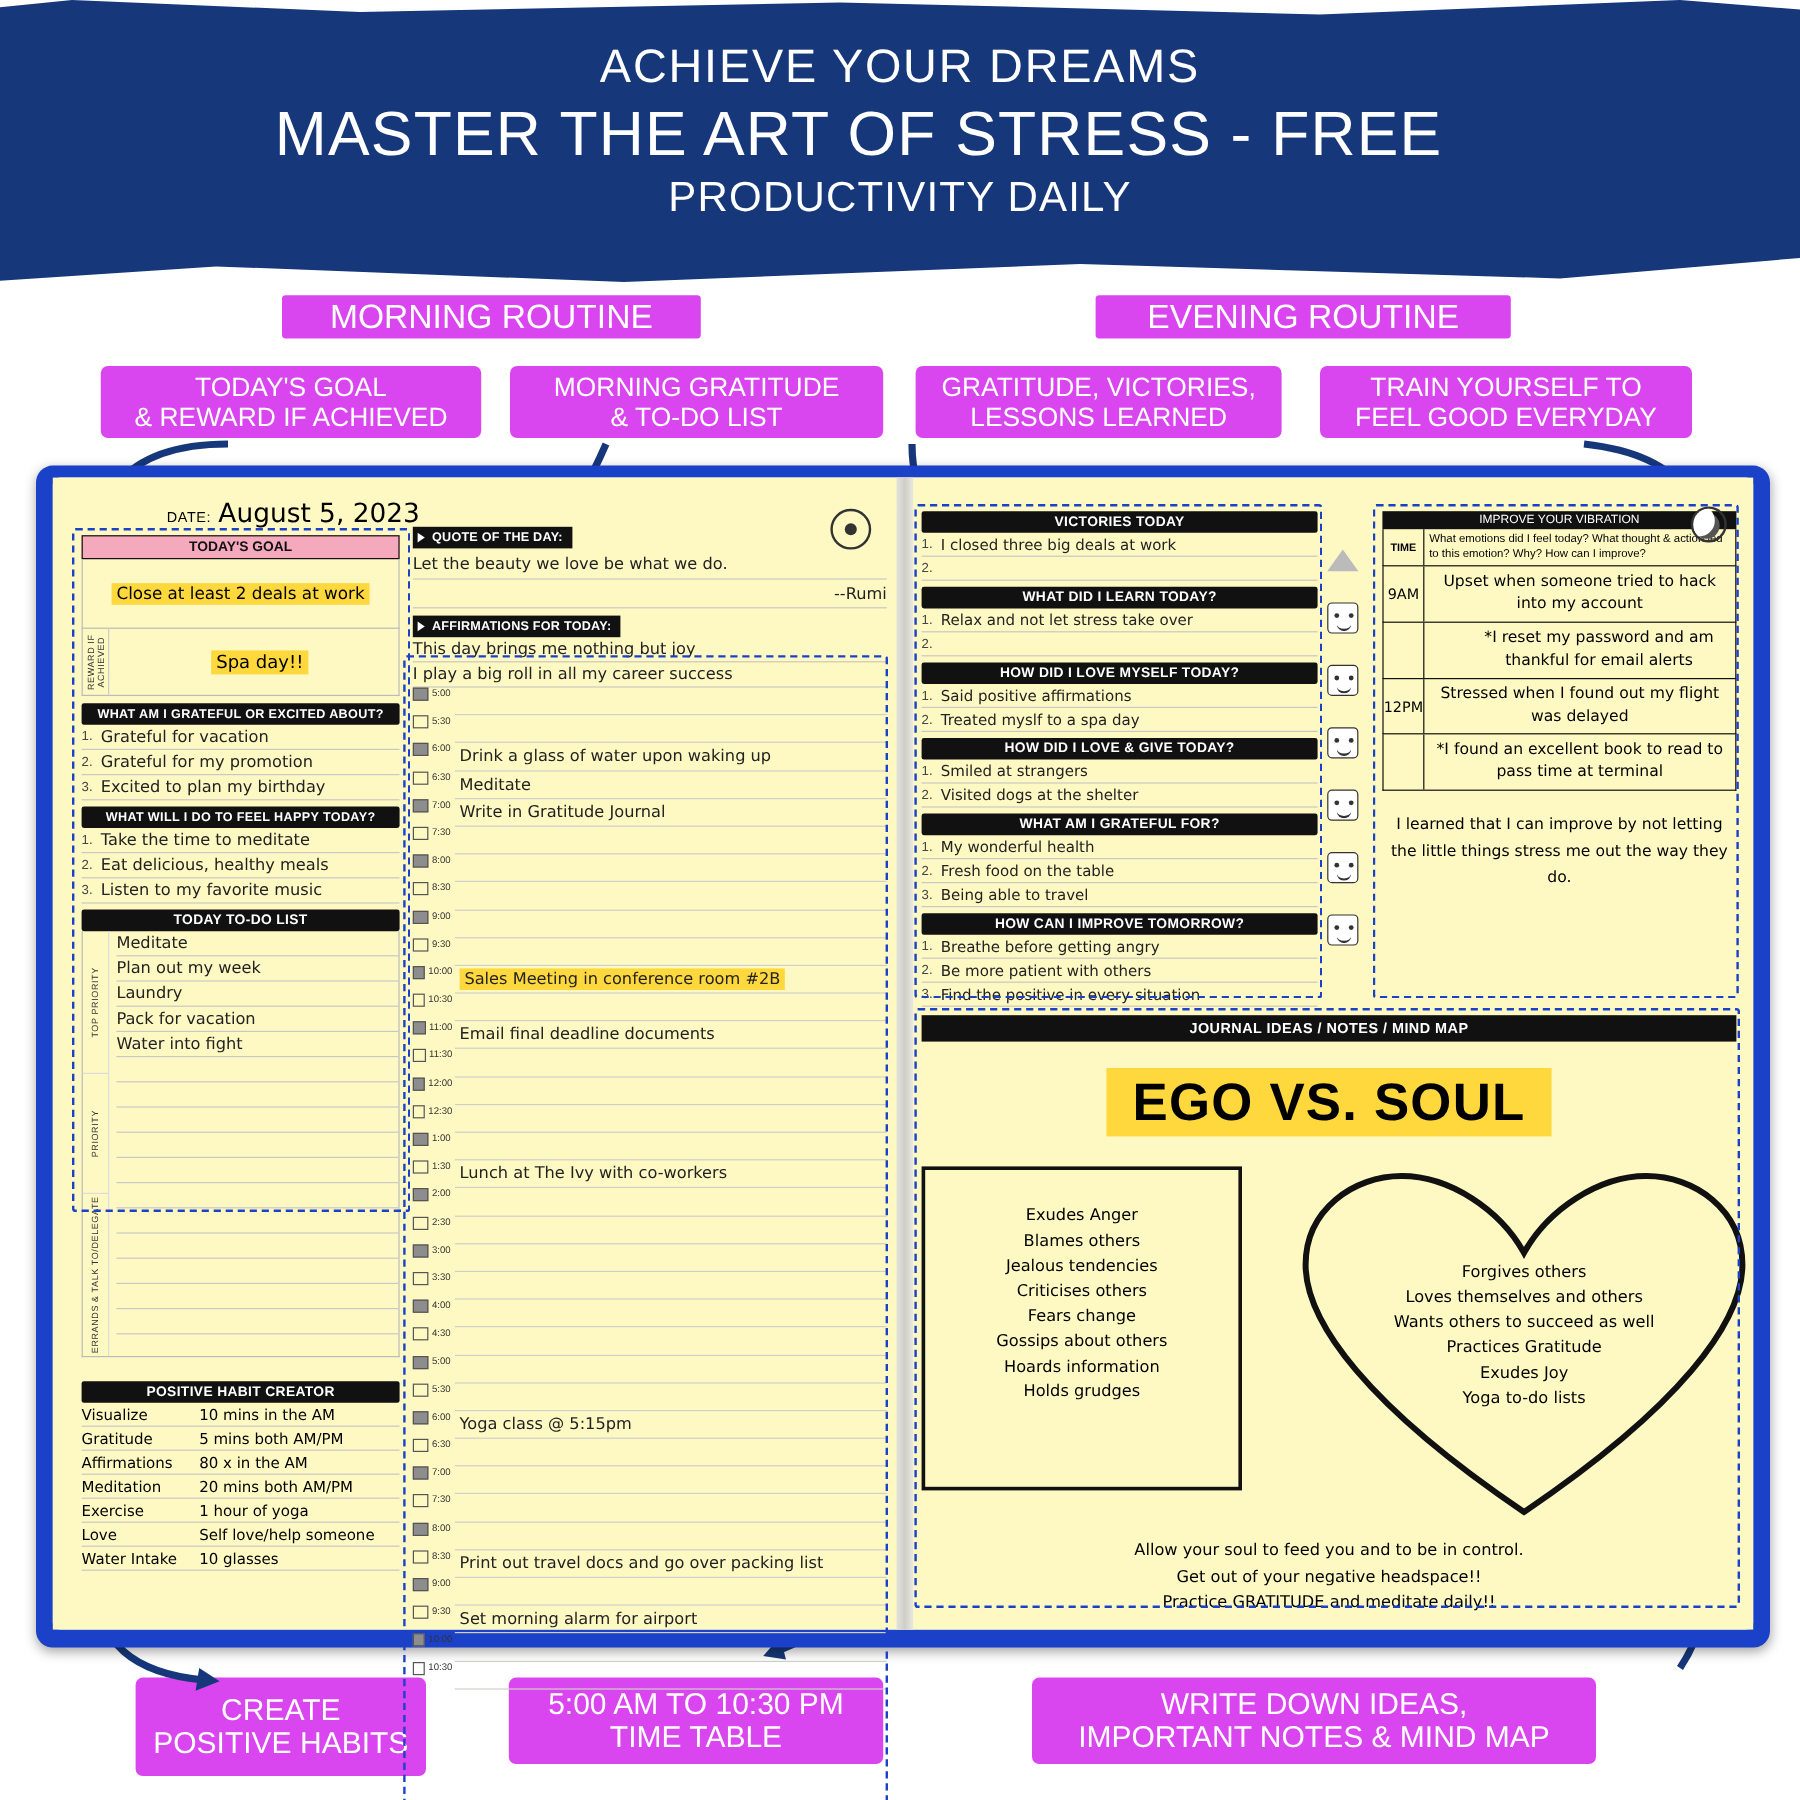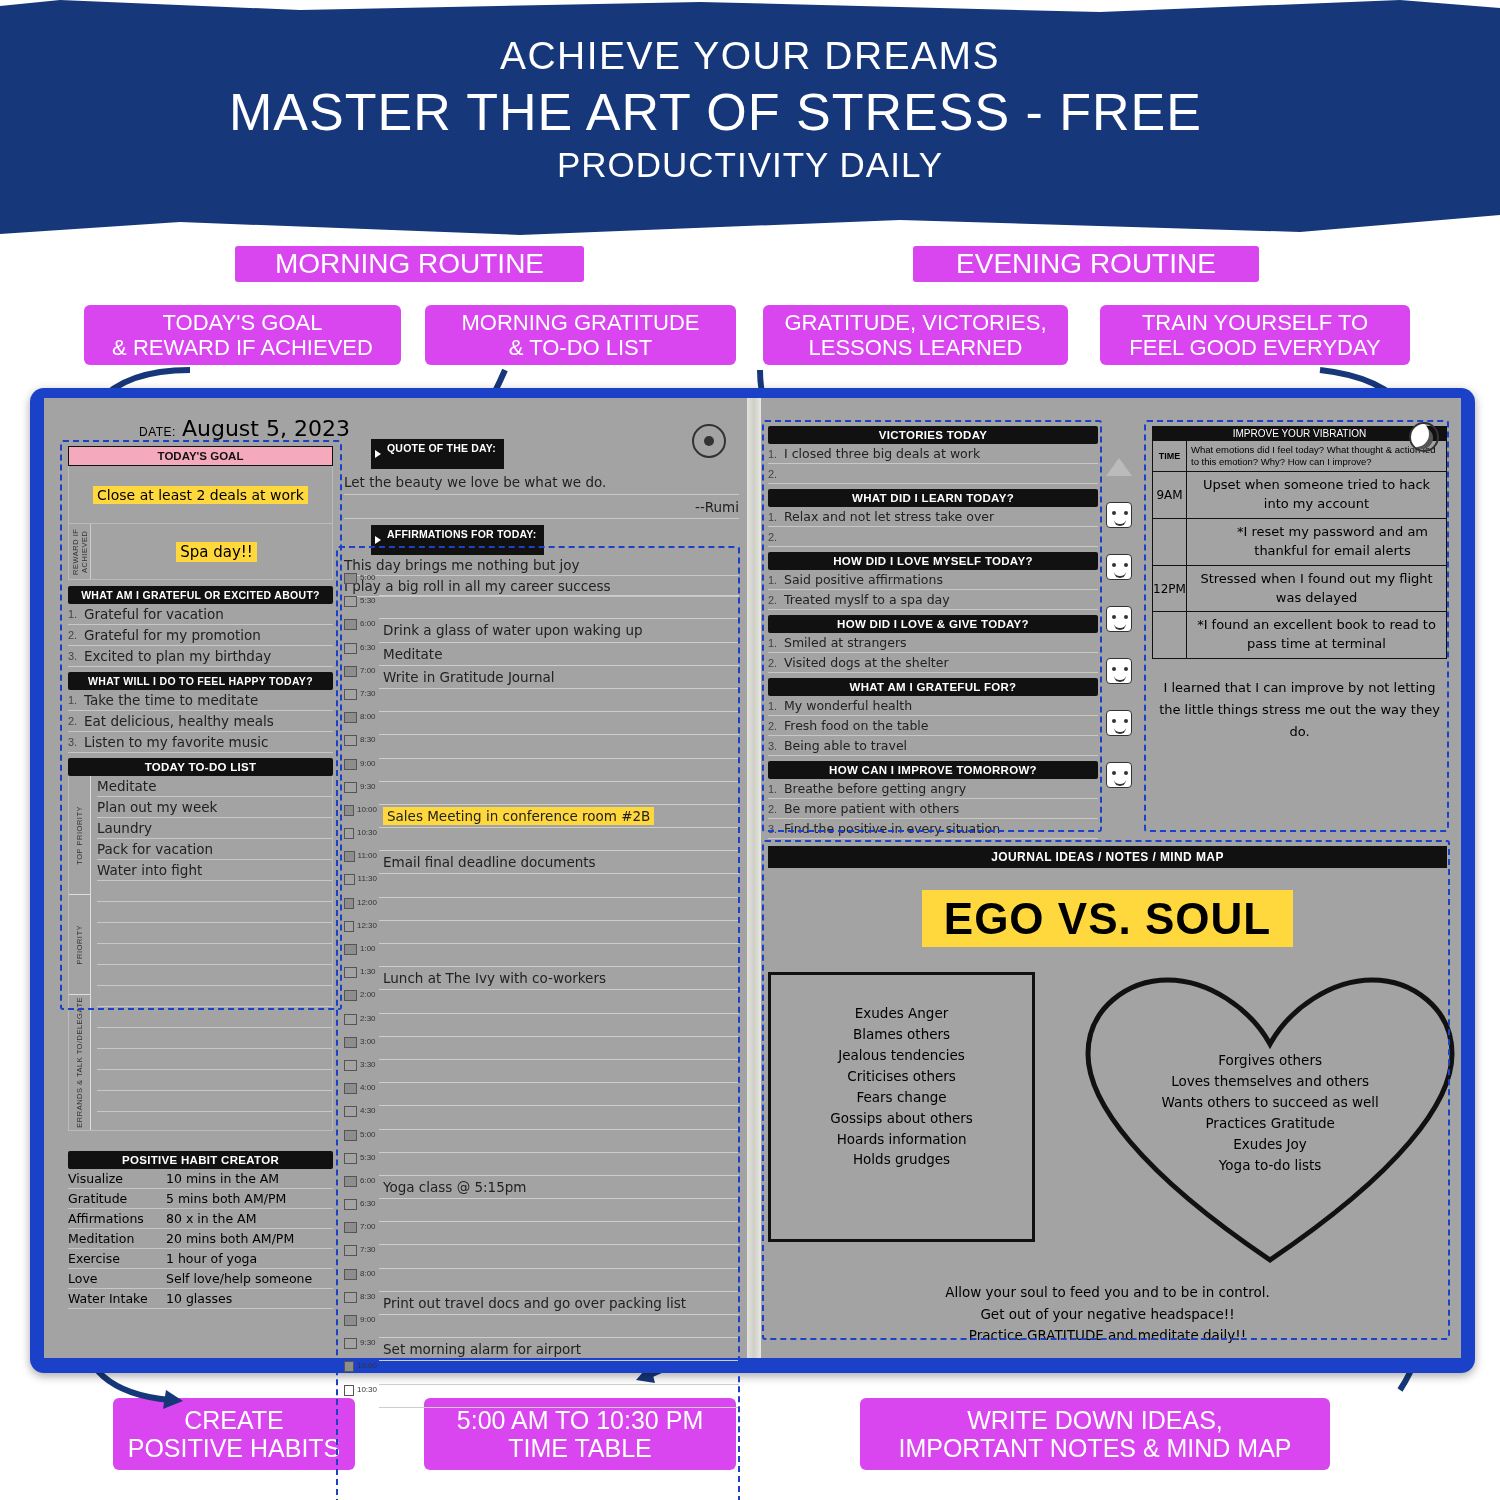--- a/index.html
+++ b/index.html
@@ -40,40 +40,40 @@
     position:absolute; left:30px; top:388px; width:1445px; height:985px;
     background:#1b41c8;
     border-radius:14px;
     box-shadow:0 3px 10px rgba(0,0,0,.35);
   }
   #pages {
     position:absolute; left:14px; top:10px; width:1417px; height:960px;
     background:#f7f7f4; border-radius:6px;
     display:flex;
   }
-  .page { position:relative; height:100%; background:#a3a3a3; }
+  .page { position:relative; height:100%; background:#fef9c3; }
   #pageL { width:710px; border-right:2px solid #d8d8d2; padding:14px 12px 10px 24px;}
   #pageR { width:707px; padding:14px 18px 10px 14px;}
   #pages::after{
     content:""; position:absolute; left:703px; top:0; width:14px; height:100%;
     background:linear-gradient(90deg,#e3e3dd,#cfcfc8,#e9e9e3);
   }
 
   
   .hdr-black {
     background:#111; color:#fff; text-align:center; font-size:11.5px; font-weight:bold;
     letter-spacing:.3px; padding:3px 2px; border-radius:2px;
   }
   .hdr-pink {
     background:#f4a9bd; color:#111; text-align:center; font-size:11.5px; font-weight:bold;
     padding:3px 2px; border:1px solid #111;
   }
   .arrowtag {
     background:#111; color:#fff; font-size:10.5px; font-weight:bold; letter-spacing:.2px;
-    padding:3px 8px 15px 16px; display:inline-block; position:relative;margin-left:27px;
+    padding:3px 8px 3px 16px; display:inline-block; position:relative;
   }
   .arrowtag::before{
     content:""; position:absolute; left:4px; top:50%; transform:translateY(-50%);
     border-left:6px solid #fff; border-top:4px solid transparent; border-bottom:4px solid transparent;
   }
   .line { border-bottom:1px solid #c9c9c3; height:21px; display:flex; align-items:center;
           font-size:13.5px; color:#222; }
   .num { width:16px; color:#444; font-size:11px; }
   .hl-yellow { background:#ffd83d; padding:1px 4px; }
   .dashbox { position:absolute; border:2.5px dashed #1b41c8; border-radius:3px; pointer-events:none; }
@@ -138,21 +138,21 @@
 
 <div class="pill" style="left:84px; top:305px; width:317px; height:60px; font-size:22px; white-space:pre-line;">TODAY'S GOAL
 &amp; REWARD IF ACHIEVED</div>
 <div class="pill" style="left:425px; top:305px; width:311px; height:60px; font-size:22px; white-space:pre-line;">MORNING GRATITUDE
 &amp; TO-DO LIST</div>
 <div class="pill" style="left:763px; top:305px; width:305px; height:60px; font-size:22px; white-space:pre-line;">GRATITUDE, VICTORIES,
 LESSONS LEARNED</div>
 <div class="pill" style="left:1100px; top:305px; width:310px; height:60px; font-size:22px; white-space:pre-line;">TRAIN YOURSELF TO
 FEEL GOOD EVERYDAY</div>
 
-<div class="pill" style="left:113px; top:1398px; width:242px; height:72px; font-size:25px; white-space:pre-line;">CREATE
+<div class="pill" style="left:113px; top:1398px; width:242px; height:82px; font-size:25px; white-space:pre-line;">CREATE
 POSITIVE HABITS</div>
 <div class="pill" style="left:424px; top:1398px; width:312px; height:72px; font-size:25px; white-space:pre-line;">5:00 AM TO 10:30 PM
 TIME TABLE</div>
 <div class="pill" style="left:860px; top:1398px; width:470px; height:72px; font-size:25px; white-space:pre-line;">WRITE DOWN IDEAS,
 IMPORTANT NOTES &amp; MIND MAP</div>
 
 <svg class="arrow-svg" style="left:40px; top:360px;" width="160" height="160">
   <path d="M150 10 C 60 10, 30 60, 45 120" stroke="#16387a" stroke-width="6" fill="none"></path>
   <path d="M45 132 l-10 -20 l20 0 z" fill="#16387a"></path>
 </svg>

